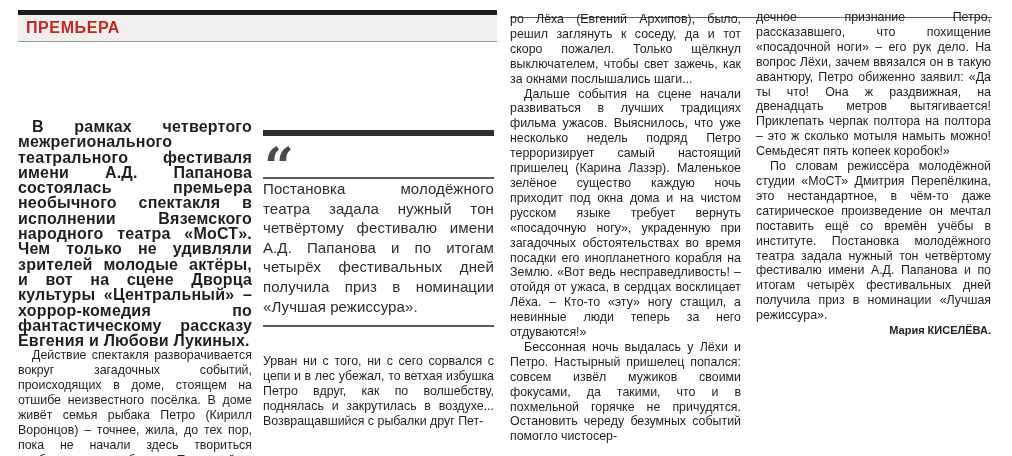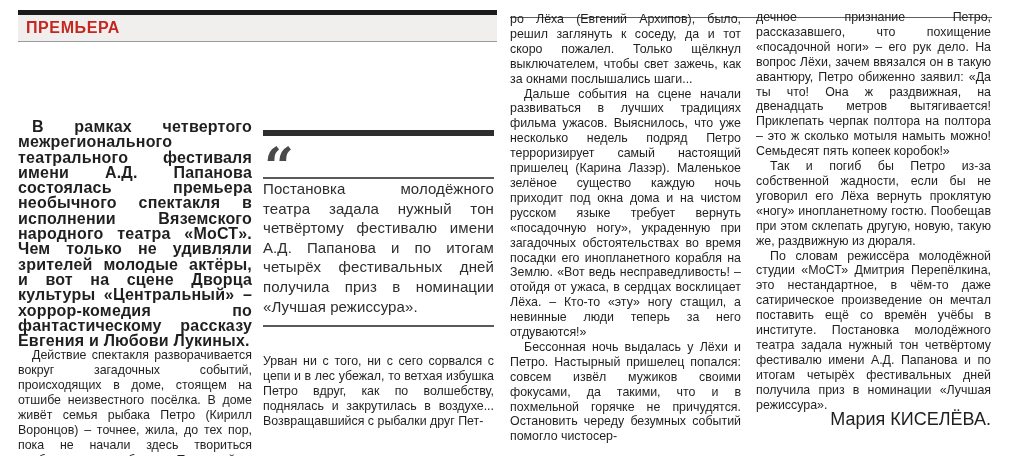--- a/index.html
+++ b/index.html
@@ -46,21 +46,21 @@
     color:#4a4a4a;margin:2px 0 0 1px;
   }
   .quote-rule{border-top:2px solid #5a5a5a;margin-top:3px;}
   .quote-text{
     font-size:15px;line-height:19.6px;color:#2d2d2d;
     margin-top:7px;text-align:justify;letter-spacing:.1px;
   }
   .quote-rule-bottom{border-top:2px solid #5a5a5a;margin-top:9px;}
   .col .continued{margin-top:27px;}
 
-  .byline{text-align:right;font-weight:normal;font-size:18px;margin-top:5px;}
+  .byline{text-align:right;font-weight:bold;font-size:11px;margin-top:5px;}
 </style>
 </head>
 <body style="--kicker-color: #c5261f; --title-color: #2b2d93;">
 
 <div class="page">
 
   <div class="left-header">
     <div class="top-bar"></div>
     <div class="kicker-strip">
       <span class="kicker">ПРЕМЬЕРА</span>
@@ -87,18 +87,17 @@
   </div>
 
   <div class="col" id="col3">
     <p>ро Лёха (Евгений Архипов), было, решил заглянуть к соседу, да и тот скоро пожалел. Только щёлкнул выключателем, чтобы свет зажечь, как за окнами послышались шаги...</p>
     <p class="indent">Дальше события на сцене начали развиваться в лучших традициях фильма ужасов. Выяснилось, что уже несколько недель подряд Петро терроризирует самый настоящий пришелец (Карина Лазэр). Маленькое зелёное существо каждую ночь приходит под окна дома и на чистом русском языке требует вернуть «посадочную ногу», украденную при загадочных обстоятельствах во время посадки его инопланетного корабля на Землю. «Вот ведь несправедливость! – отойдя от ужаса, в сердцах восклицает Лёха. – Кто-то «эту» ногу стащил, а невинные люди теперь за него отдуваются!»</p>
     <p class="indent">Бессонная ночь выдалась у Лёхи и Петро. Настырный пришелец попался: совсем извёл мужиков своими фокусами, да такими, что и в похмельной горячке не причудятся. Остановить череду безумных событий помогло чистосер-</p>
   </div>
 
   <div class="col" id="col4">
     <p>дечное признание Петро, рассказавшего, что похищение «посадочной ноги» – его рук дело. На вопрос Лёхи, зачем ввязался он в такую авантюру, Петро обиженно заявил: «Да ты что! Она ж раздвижная, на двенадцать метров вытягивается! Приклепать черпак полтора на полтора – это ж сколько мотыля намыть можно! Семьдесят пять копеек коробок!»</p>
-    <p class="indent">Так и погиб бы Петро из-за собственной жадности, если бы не уговорил его Лёха вернуть проклятую «ногу» инопланетному гостю. Пообещав при этом склепать другую, новую, такую же, раздвижную из дюраля.</p>
     <p class="indent">По словам режиссёра молодёжной студии «МоСТ» Дмитрия Перепёлкина, это нестандартное, в чём-то даже сатирическое произведение он мечтал поставить ещё со времён учёбы в институте. Постановка молодёжного театра задала нужный тон четвёртому фестивалю имени А.Д. Папанова и по итогам четырёх фестивальных дней получила приз в номинации «Лучшая режиссура».</p>
     <p class="byline">Мария КИСЕЛЁВА.</p>
   </div>
 
 </div>
 
 </body></html>

